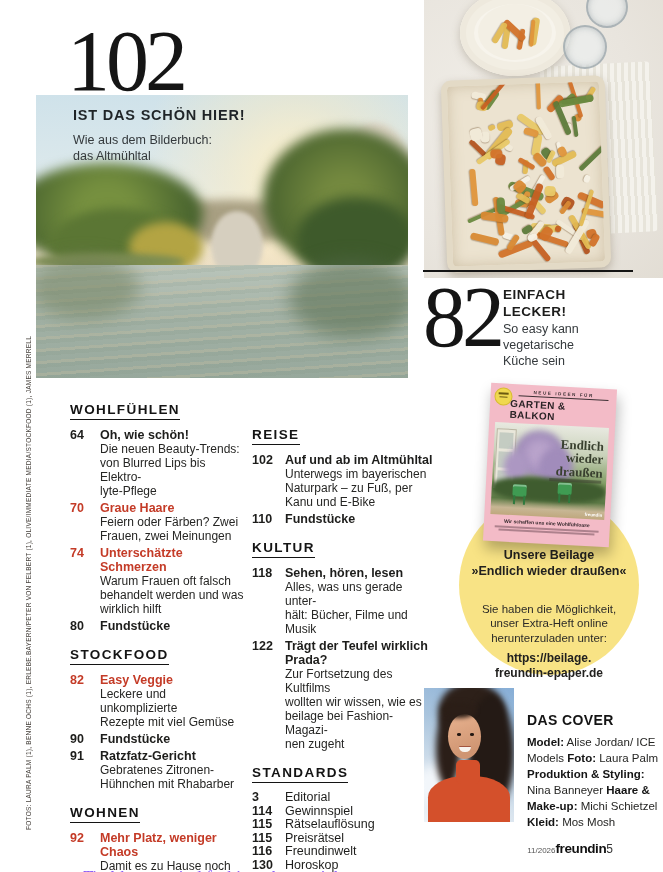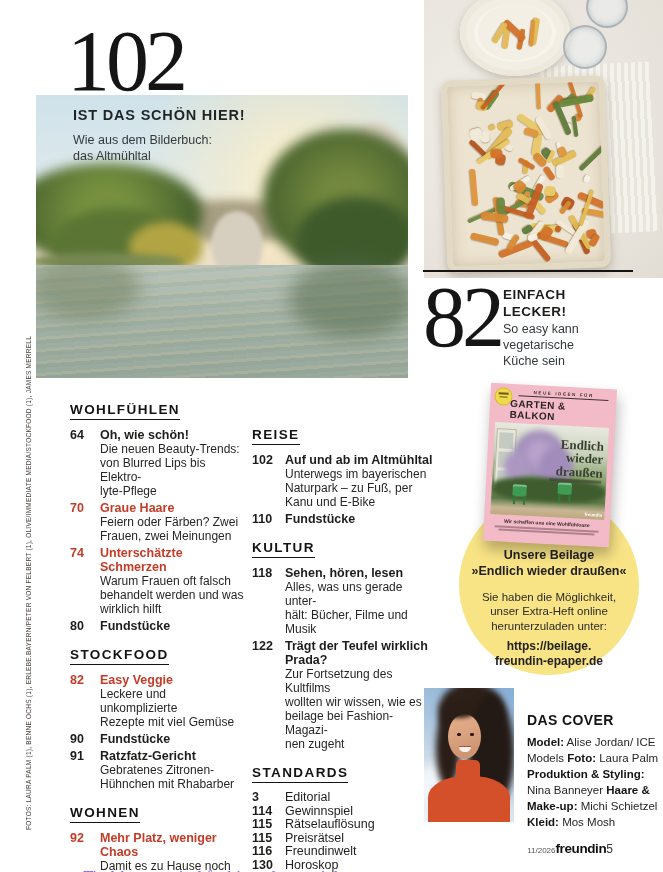--- a/index.html
+++ b/index.html
@@ -90,21 +90,21 @@
   .toc-desc { font-size:12px; line-height:14px; color:#262624; }
   .red { color:#c43b27; }
   .toc-entry.std { margin-bottom:0; }
   .toc-entry.std .toc-num, .toc-entry.std .toc-title { line-height:13.5px; }
 
   
   #beilage-badge { left:459px; top:495px; width:180px; height:180px; border-radius:50%;
     background:#f8e385; z-index:1; text-align:center; }
   #beilage-text { position:absolute; left:8px; right:8px; top:52px; }
   .badge-title { font-size:12.5px; font-weight:bold; line-height:1.3; color:#22211f; }
-  .badge-body { font-size:11.5px; line-height:1.28; color:#2c2b28; margin-top:10px; }
+  .badge-body { font-size:11.5px; line-height:1.28; color:#2c2b28; margin-top:22px; }
   .badge-url { font-size:12px; font-weight:bold; line-height:1.3; color:#22211f; margin-top:5px; }
 
   
   #insert-cover { left:487px; top:386px; width:126px; height:158px; transform:rotate(3deg);
     background:#f3bbc7; z-index:2; box-shadow:2px 8px 14px rgba(0,0,0,.28); padding:5px 6px 4px; }
   #insert-badge { position:absolute; left:4px; top:4px; width:18px; height:18px; border-radius:50%;
     background:#f0d84f; border:1px solid #d8bd30; }
   #insert-badge i { display:block; margin:4px auto 1.5px; width:10px; height:2px; background:#6b5a10; }
   #insert-badge em { display:block; margin:0 auto; width:8px; height:1.5px; background:#6b5a10; }
   #insert-kicker { margin-left:22px; font-size:4.5px; font-weight:bold; letter-spacing:1.6px;

